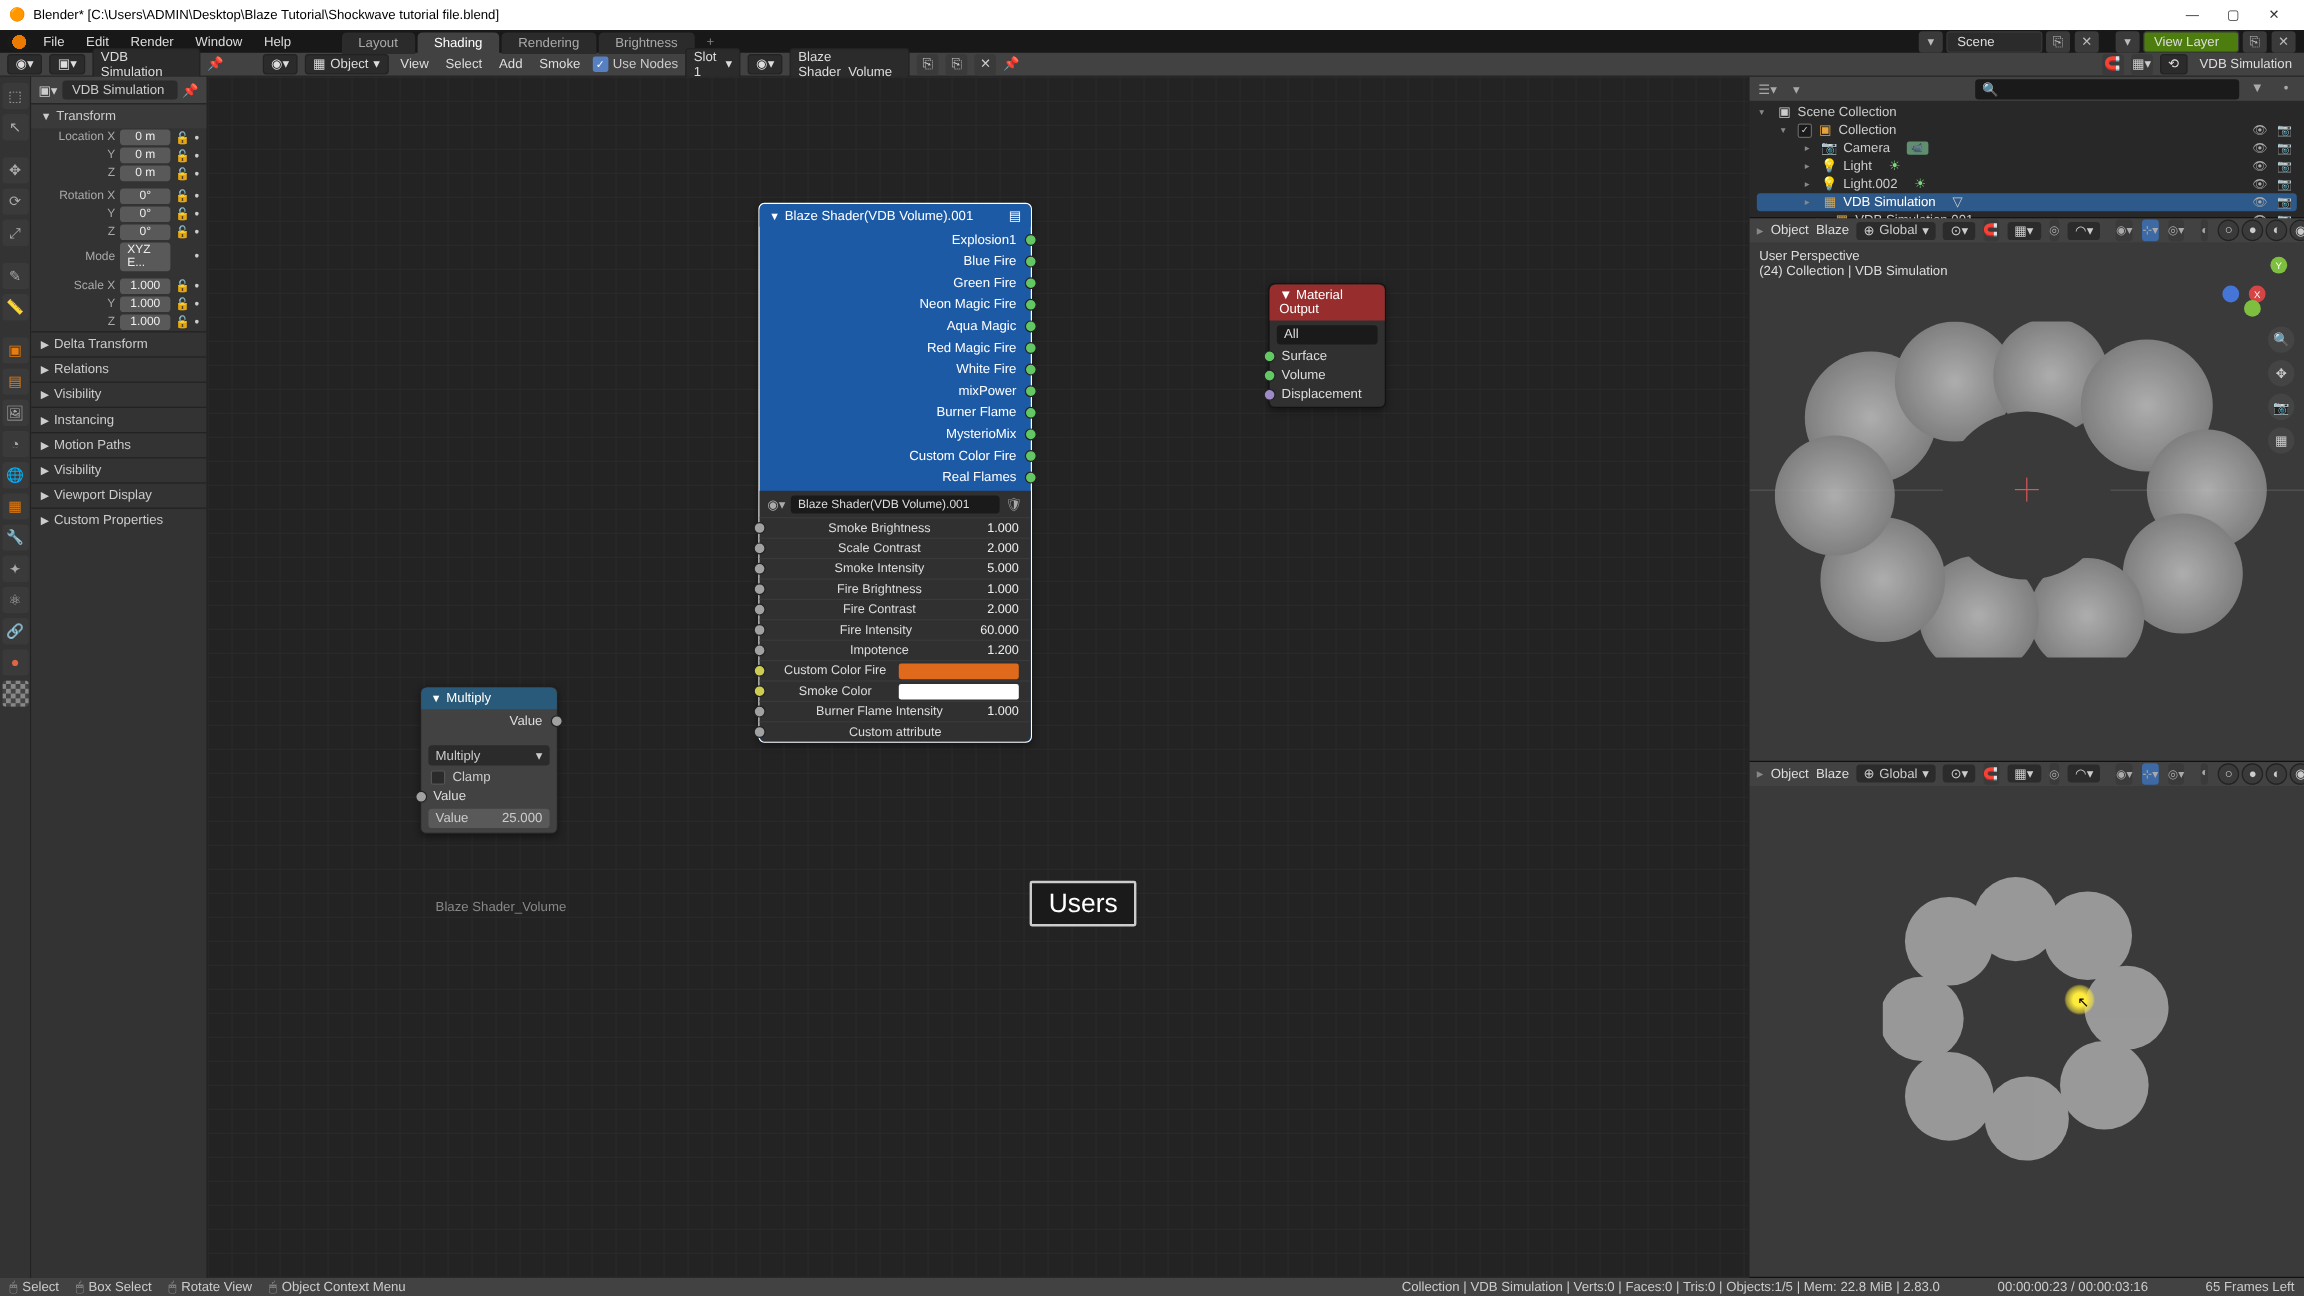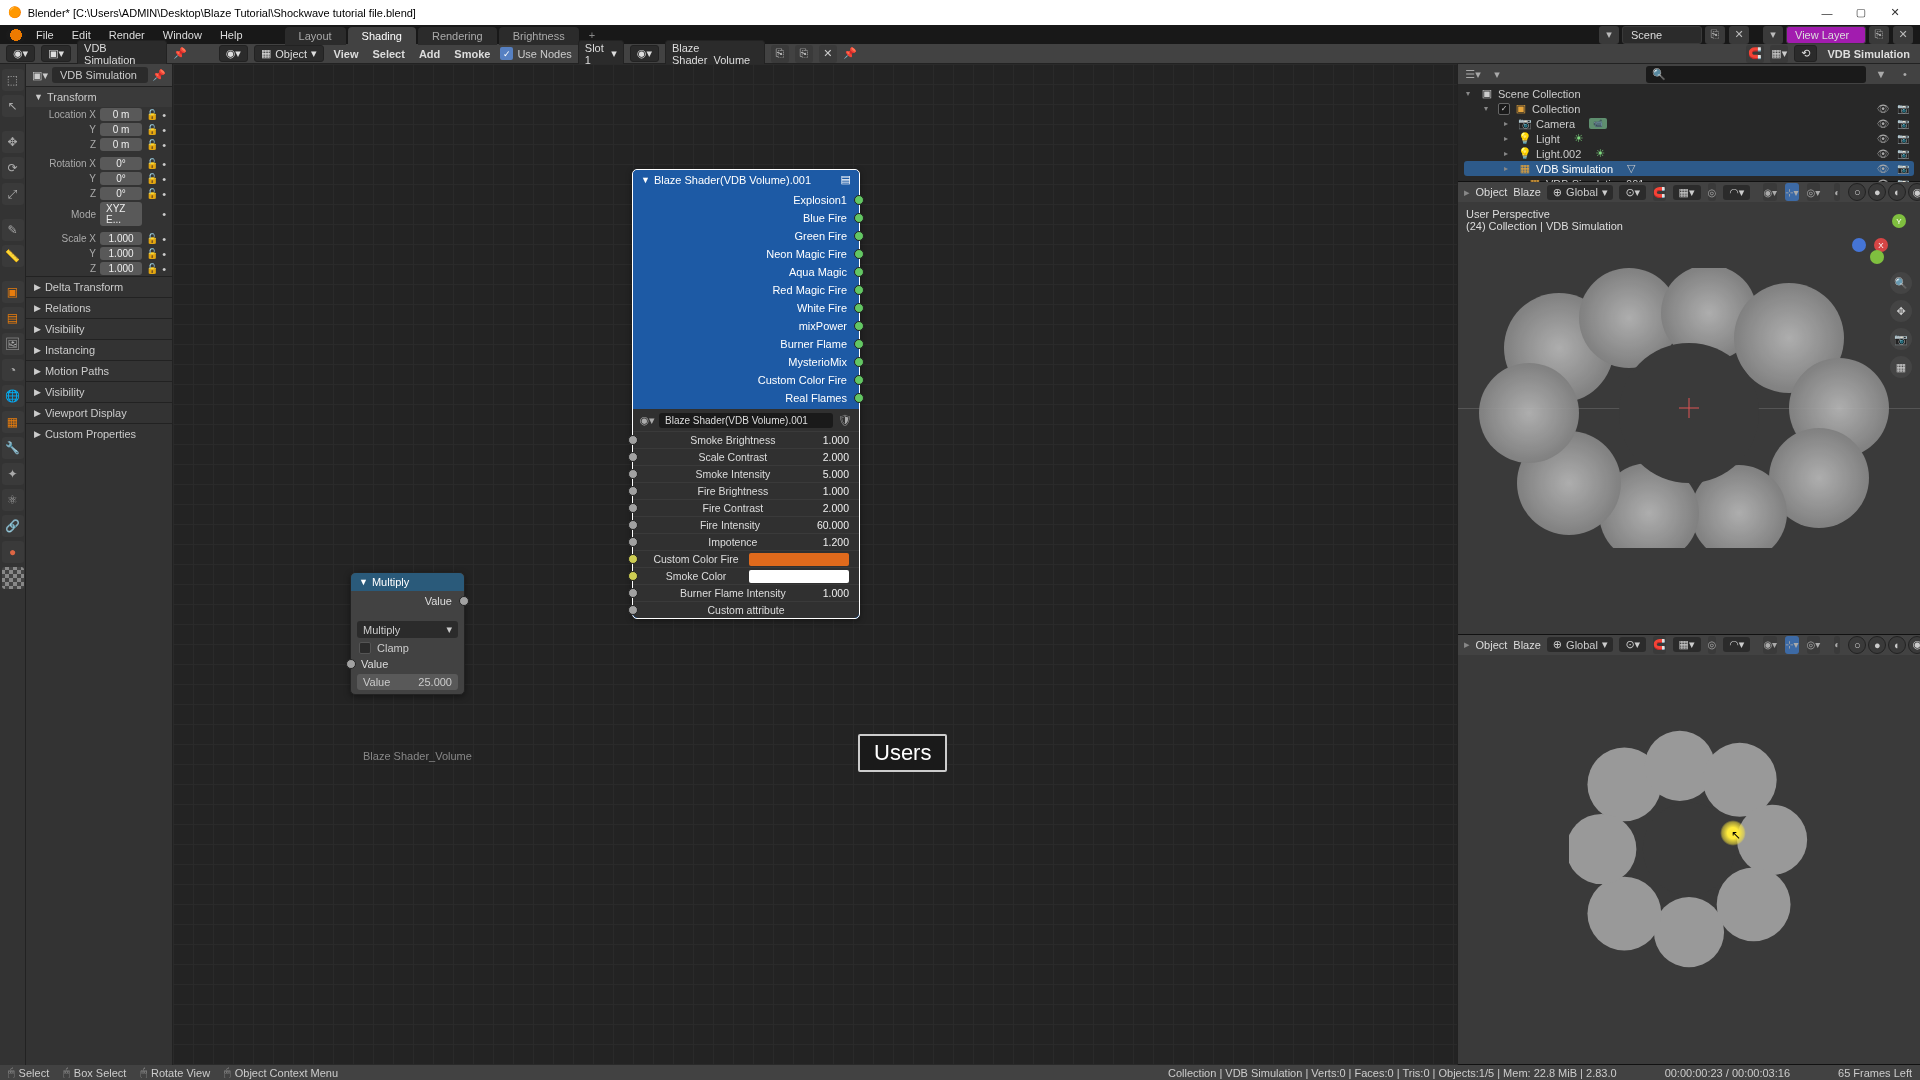--- a/index.html
+++ b/index.html
@@ -13,27 +13,27 @@
 
 
 .topmenu { height: 19px; background: #181818; display: flex; align-items: center; padding: 0 6px; gap: 2px; }
 .topmenu .logo { width: 20px; height: 16px; background: radial-gradient(circle, #ec7a00 45%, #1a1a1a 46%); border-radius: 50%; }
 .topmenu .mitem { padding: 10px 8px; color: #ddd; }
 .topmenu .tab { padding: 3px 14px; color: #aaa; background: #2b2b2b; border-radius: 4px 4px 0 0; margin-top: 2px; }
 .topmenu .tab.active { background: #424242; color: #fff; }
 .topmenu .tabplus { padding: 3px 8px; color: #888; }
 .topmenu .spacer { flex: 1; }
 .topmenu .sceneinput { background: #2b2b2b; border: 1px solid #3a3a3a; padding: 2px 8px; width: 80px; border-radius: 3px; color: #ddd; }
-.topmenu .layerinput { background: #a21caf; border: 1px solid #3a3a3a; padding: 2px 8px; width: 80px; border-radius: 3px; color: #ddd; }
+.topmenu .layerinput { background: #4d7c0f; border: 1px solid #3a3a3a; padding: 2px 8px; width: 80px; border-radius: 3px; color: #ddd; }
 .topmenu .iconbtn { width: 20px; height: 18px; background: #3a3a3a; border-radius: 3px; display: flex; align-items: center; justify-content: center; margin: 0 1px; color: #bbb; }
 
 
 .subheader { height: 20px; background: #424242; display: flex; align-items: center; padding: 0 6px; gap: 6px; border-bottom: 1px solid #222; }
 .subheader .dd { background: #2b2b2b; border: 1px solid #222; padding: 1px 6px; border-radius: 3px; color: #ddd; display: inline-flex; align-items: center; gap: 4px; }
-.subheader .label { color: #ddd; padding: 0 4px; font-weight: bold; }
+.subheader .label { color: #ddd; padding: 0 4px; }
 .subheader .check { display: inline-flex; align-items: center; gap: 4px; }
 .subheader .checkbox { width: 13px; height: 13px; background: #5680c2; border-radius: 2px; display: flex; align-items: center; justify-content: center; color: #fff; font-size: 9px; }
 .subheader .iconbtn { width: 18px; height: 18px; background: #3a3a3a; border-radius: 3px; display: flex; align-items: center; justify-content: center; }
 .subheader .spacer { flex: 1; }
 
 
 .main { display: flex; height: calc(100% - 25px - 19px - 20px - 15px); }
 
 
 .lefttool { width: 26px; background: #333; display: flex; flex-direction: column; padding-top: 4px; gap: 2px; border-right: 1px solid #222; }
@@ -472,20 +472,29 @@
           <div class="param">
             <span class="pname">Burner Flame Intensity</span>
             <span class="pval">1.000</span>
           </div>
           <div class="param">
             <span class="pname">Custom attribute</span>
           </div>
         </div>
     </div>
 
+    <div class="node mat">
+      <div class="title"><span>▼ </span><span>Material Output</span></div>
+      <div class="body">
+        <div class="row dd">All</div>
+        <div class="row in surface">Surface</div>
+        <div class="row in volume">Volume</div>
+        <div class="row in disp">Displacement</div>
+      </div>
+    </div>
 
     <div class="nodelabel">Blaze Shader_Volume</div>
 
     <div class="keyoverlay">Users</div>
   </div>
 
   <div class="rightside">
 
     <div class="outliner">
       <div class="head">

